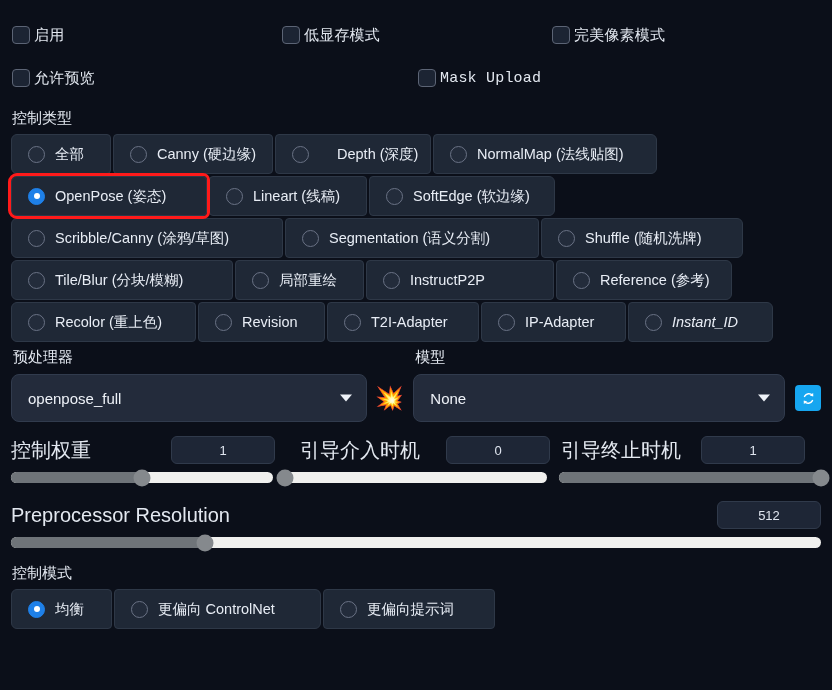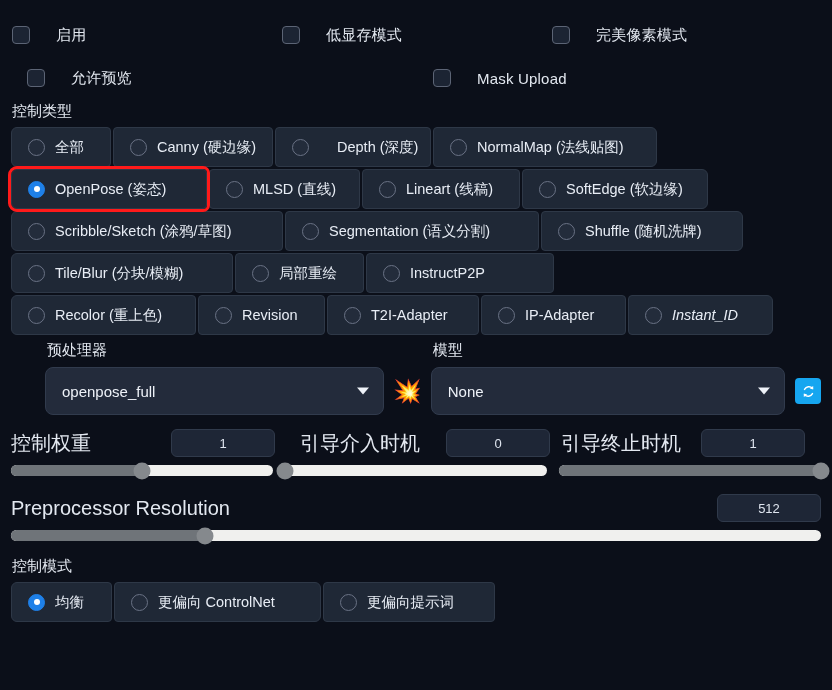--- a/index.html
+++ b/index.html
@@ -8,21 +8,21 @@
     width: 832px; height: 690px;
     background: #0b0f19;
     font-family: "Liberation Sans", "DejaVu Sans", sans-serif;
     color: #d7dce5;
     overflow: hidden;
   }
   .page { width: 832px; height: 690px; position: relative; padding: 0; }
 
   
   .chk-row { display: flex; align-items: center; height: 38px; }
-  .chk-item { display: flex; align-items: center; gap: 26px; }
+  .chk-item { display: flex; align-items: center; gap: 4px; font-family: Liberation Mono, monospace; }
   .chk-box {
     width: 18px; height: 18px; border-radius: 4px;
     background: #1c2433; border: 1px solid #5c6475;
     flex: none;
   }
   .chk-label { font-size: 15px; color: #e3e8f0; white-space: nowrap; letter-spacing: .2px; }
 
   
   .sec-label {
     font-size: 15px; color: #e3e8f0; padding: 0 0 6px 12px;
@@ -130,32 +130,32 @@
     <div class="chk-item" style="width:270px;">
       <span class="chk-box"></span>
       <span class="chk-label">低显存模式</span>
     </div>
     <div class="chk-item">
       <span class="chk-box"></span>
       <span class="chk-label">完美像素模式</span>
     </div>
   </div>
 
-  <div class="chk-row" style="padding-left:27px; margin-top:5px;text-align:right;">
+  <div class="chk-row" style="padding-left:12px; margin-top:5px;text-align:right;">
     <div class="chk-item" style="width:406px;">
       <span class="chk-box"></span>
       <span class="chk-label">允许预览</span>
     </div>
     <div class="chk-item">
       <span class="chk-box"></span>
       <span class="chk-label">Mask Upload</span>
     </div>
   </div>
 
-  <div class="sec-label" style="margin-top:5px;">控制类型</div>
+  <div class="sec-label" style="margin-top:12px;">控制类型</div>
 
   <div class="radio-row">
     <div class="radio-btn first" style="width:100px; justify-content:flex-start;">
       <span class="radio-dot"></span>
       <span class="radio-text">全部</span>
     </div>
     <div class="radio-btn" style="width:160px;">
       <span class="radio-dot"></span>
       <span class="radio-text">Canny (硬边缘)</span>
     </div>
@@ -167,38 +167,34 @@
       <span class="radio-dot"></span>
       <span class="radio-text">NormalMap (法线贴图)</span>
     </div>
   </div>
 
   <div class="radio-row">
     <div class="radio-btn first sel highlight" style="width:196px;">
       <span class="radio-dot"></span>
       <span class="radio-text">OpenPose (姿态)</span>
     </div>
-    <div class="radio-btn" style="width:151px;">
-      <span class="radio-dot"></span>
-      <span class="radio-text">MLSD (直线)</span>
-    </div>
     <div class="radio-btn" style="width:158px;">
       <span class="radio-dot"></span>
       <span class="radio-text">Lineart (线稿)</span>
     </div>
     <div class="radio-btn last" style="width:186px;">
       <span class="radio-dot"></span>
       <span class="radio-text">SoftEdge (软边缘)</span>
     </div>
   </div>
 
   <div class="radio-row">
     <div class="radio-btn first" style="width:272px;">
       <span class="radio-dot"></span>
-      <span class="radio-text">Scribble/Sketch (涂鸦/草图)</span>
+      <span class="radio-text">Scribble/Canny (涂鸦/草图)</span>
     </div>
     <div class="radio-btn" style="width:254px;">
       <span class="radio-dot"></span>
       <span class="radio-text">Segmentation (语义分割)</span>
     </div>
     <div class="radio-btn last" style="width:202px;">
       <span class="radio-dot"></span>
       <span class="radio-text">Shuffle (随机洗牌)</span>
     </div>
   </div>
@@ -209,20 +205,24 @@
       <span class="radio-text">Tile/Blur (分块/模糊)</span>
     </div>
     <div class="radio-btn" style="width:129px;">
       <span class="radio-dot"></span>
       <span class="radio-text">局部重绘</span>
     </div>
     <div class="radio-btn" style="width:188px;">
       <span class="radio-dot"></span>
       <span class="radio-text">InstructP2P</span>
     </div>
+    <div class="radio-btn last" style="width:176px;">
+      <span class="radio-dot"></span>
+      <span class="radio-text">Reference (参考)</span>
+    </div>
   </div>
 
   <div class="radio-row">
     <div class="radio-btn first" style="width:185px;">
       <span class="radio-dot"></span>
       <span class="radio-text">Recolor (重上色)</span>
     </div>
     <div class="radio-btn" style="width:127px;">
       <span class="radio-dot"></span>
       <span class="radio-text">Revision</span>
@@ -235,21 +235,21 @@
       <span class="radio-dot"></span>
       <span class="radio-text">IP-Adapter</span>
     </div>
     <div class="radio-btn last" style="width:145px;font-style:italic;">
       <span class="radio-dot"></span>
       <span class="radio-text">Instant_ID</span>
     </div>
   </div>
 
   <div class="dd-wrap">
-    <div class="dd-col" style="width:356px;margin-left:34px;">
+    <div class="dd-col" style="width:356px;">
       <span class="dd-title">预处理器</span>
       <div class="dd-box">
         <span>openpose_full</span>
         <span class="dd-caret"></span>
       </div>
     </div>
 
     <span class="burst">💥</span>
 
     <div class="dd-col" style="width:372px;">

